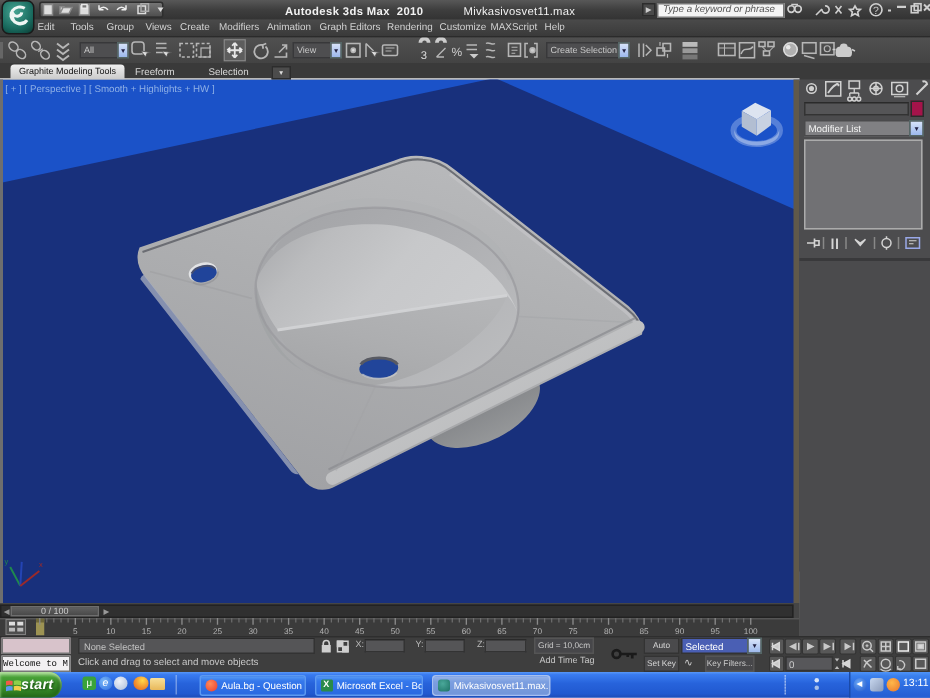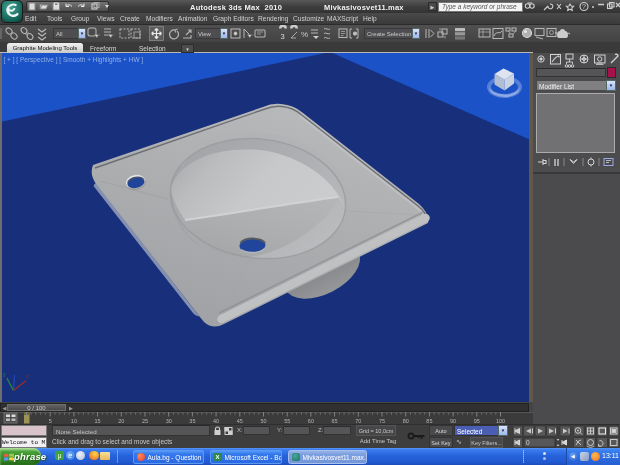--- a/index.html
+++ b/index.html
@@ -7,21 +7,21 @@
 .abs{position:absolute}
 .combo{background:#4e4e50;border:1px solid #38383a;color:#c8c8c8;font-size:6px;padding-left:2px;overflow:hidden;white-space:nowrap}
 .carr{background:linear-gradient(180deg,#d8e4fa,#9cb8ec);border:1px solid #566;color:#224;font-size:4.5px;text-align:center}
 .fld{background:#555557;border:1px solid #333;border-top-color:#2a2a2a}
 .lbl{color:#bbb;font-size:6px}
 </style></head><body>
 <div id="app">
 
 <div class="abs" style="left:0;top:0;width:620px;height:13px;background:linear-gradient(180deg,#585858,#3e3e3e 50%,#333)"></div>
 <div class="abs" style="left:190px;top:2.5px;font-size:7.5px;font-weight:bold;color:#f2f2f2;letter-spacing:0.25px">Autodesk 3ds Max&nbsp; 2010</div>
-<div class="abs" style="left:324px;top:2.5px;font-size:7.5px;font-weight:bold;color:#f2f2f2;letter-spacing:0.2px">Mivkasivosvet11.max</div>
+<div class="abs" style="left:309px;top:2.5px;font-size:7.5px;font-weight:normal;color:#f2f2f2;letter-spacing:0.2px">Mivkasivosvet11.max</div>
 
 <div class="abs" style="left:26px;top:1px;width:83px;height:11px;background:linear-gradient(180deg,#757575,#4e4e4e);border-radius:2px;border:1px solid #2e2e2e"></div>
 <svg class="abs" style="left:26px;top:1px" width="84" height="11" viewBox="0 0 84 11">
 <g fill="none" stroke="#e6e6e6" stroke-width="1">
 <rect x="3" y="2" width="6" height="7" fill="#ddd" stroke="#888"></rect>
 <path d="M14,8 L16,4 L22,4 L20,8 Z M14,8 L14,3.5 L17,3.5" fill="#ddd" stroke="#888"></path>
 <rect x="27" y="2" width="6.5" height="7" fill="#ddd" stroke="#888"></rect>
         <rect x="28.5" y="2" width="3.5" height="2.5" fill="#777"></rect>
 <path d="M40,5.5 q3,-3.5 6,0 M40,5.5 l0,-3 M40,5.5 l3,0" stroke="#eee"></path>
 <path d="M58,5.5 q-3,-3.5 -6,0 M58,5.5 l0,-3 M58,5.5 l-3,0" stroke="#eee"></path>
@@ -449,21 +449,21 @@
 <rect x="12" y="13" width="31" height="9" fill="#57575a" stroke="#333"></rect>
       <text x="14" y="20" font-size="6.5" fill="#ccc" font-family="Liberation Sans">0</text>
 <path d="M44.5,14 l3,0 -1.5,2 z M44.5,21 l3,0 -1.5,-2 z" fill="#bbb"></path>
 <g fill="#d8d8d8" stroke="none">
         <path d="M50,15 l0,5 m0,-2.5 l4.5,-2.5 0,5 z" stroke="#d8d8d8" stroke-width="1"></path>
       </g>
 </svg>
 
 <div class="abs" style="left:0;top:448px;width:620px;height:17px;background:linear-gradient(180deg,#5898f8 0%,#3a7cf0 10%,#2763db 45%,#2159d0 85%,#1e4cb8 100%)"></div>
 <div class="abs" style="left:0;top:448px;width:41px;height:17px;background:linear-gradient(180deg,#7cc26a 0%,#47a036 22%,#3a8e2c 55%,#2d7820 100%);border-radius:0 8px 8px 0;box-shadow:inset 0 1.5px 2px #b4e0a0,inset -2px -2px 3px #256818"></div>
-<div class="abs" style="left:14px;top:450.5px;color:#fff;font-size:9.5px;font-weight:bold;font-style:italic;text-shadow:1px 1px 1.5px #1e5216;letter-spacing:0.2px">phrase</div>
+<div class="abs" style="left:14px;top:450.5px;color:#fff;font-size:9.5px;font-weight:bold;font-style:italic;text-shadow:1px 1px 1.5px #1e5216;letter-spacing:0.2px">start</div>
 <svg class="abs" style="left:4px;top:451.5px" width="10" height="10" viewBox="0 0 10 10">
       <g>
         <path d="M0,2.2 Q2,1.2 4.4,2 L4.4,4.8 Q2,4.2 0,5 Z" fill="#f25a4a"></path>
         <path d="M5.2,1.9 Q7.5,1.1 10,2 L10,4.9 Q7.5,4.1 5.2,4.7 Z" fill="#8ed04a"></path>
         <path d="M0,5.8 Q2,5 4.4,5.6 L4.4,8.4 Q2,8 0,8.8 Z" fill="#5a9af2"></path>
         <path d="M5.2,5.5 Q7.5,4.9 10,5.7 L10,8.6 Q7.5,7.9 5.2,8.3 Z" fill="#f2ce4a"></path>
       </g>
     </svg>
 <div class="abs" style="left:55px;top:450.5px;width:9px;height:9px;background:#3aa33a;border-radius:2px;color:#fff;font-size:6.5px;text-align:center;line-height:9px">μ</div>
 <div class="abs" style="left:65.5px;top:450.5px;width:9.5px;height:9.5px;background:radial-gradient(circle at 35% 35%,#7ab8f8,#2a6ae0);border-radius:5px;color:#fff;font-size:7px;text-align:center;line-height:9px;font-style:italic">e</div>

